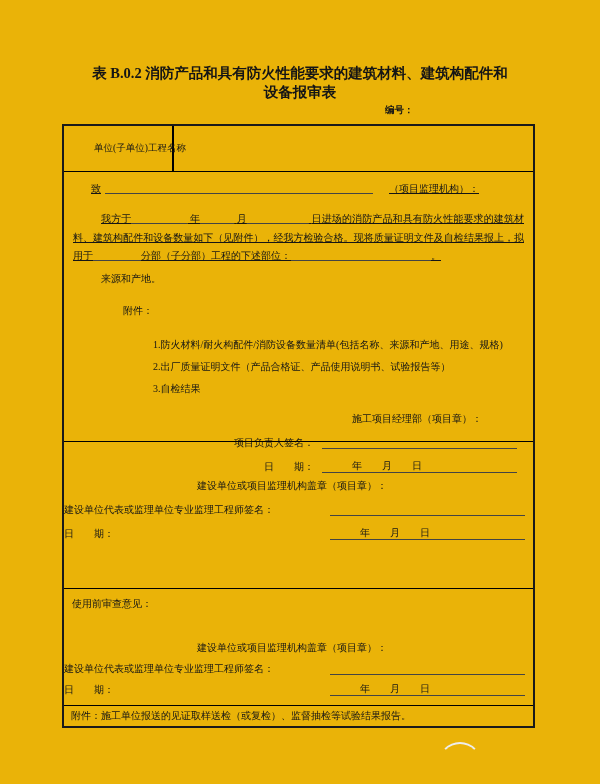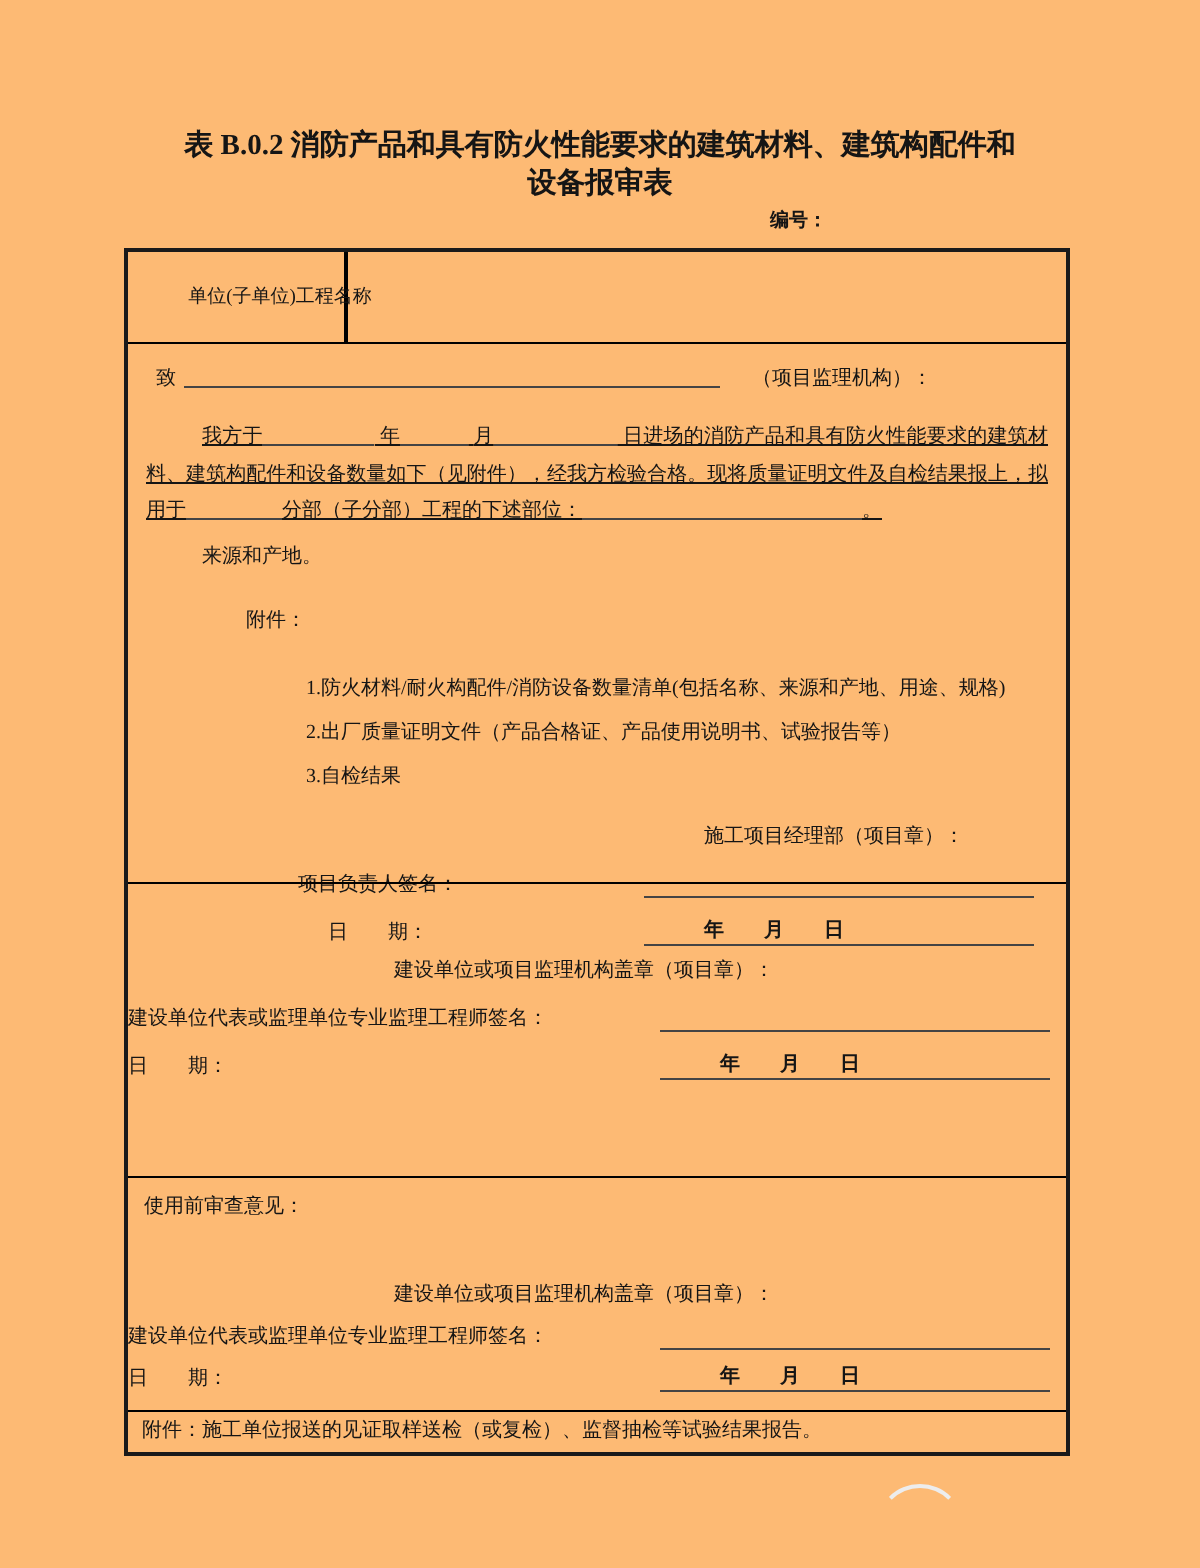--- a/index.html
+++ b/index.html
@@ -1,17 +1,17 @@
 <!DOCTYPE html>
 <html><head>
 <meta charset="utf-8">
 <style>
   html,body { margin:0; padding:0; background:#ffffff; }
   .page {
-    position:relative; width:600px; height:784px; background:#fdba74;
+    position:relative; width:600px; height:784px; background:#eab308;
     font-family:"Liberation Serif","DejaVu Serif",serif; color:#151515;
     overflow:hidden;
   }
   .title {
     position:absolute; top:64px; left:85px; right:85px;
     text-align:center; font-size:14.5px; font-weight:bold; line-height:19px;
   }
   .form-no {
     position:absolute; top:104px; left:385px;
     font-size:9.5px; font-weight:bold;
@@ -28,46 +28,46 @@
     display:flex; align-items:center; justify-content:center;
     text-align:right; white-space:nowrap; font-size:9.5px;padding-left:44px;
   }
   .row1-value { flex:1; }
   .row2 { height:270px; }
   .row3 { height:147px; }
   .row4 { height:117px; }
   .row5 { height:21px; line-height:20px; padding-left:7px; }
 
   .ul { display:inline-block; border-bottom:1px solid #444; height:11px; vertical-align:-2px; }
-  .to-line { margin:10px 14px 0 14px; }
+  .to-line { margin:10px 14px 0 27px;text-decoration:underline; }
   .to-ul { width:268px; margin-left:4px; margin-right:16px; }
   .para {
     margin:14px 9px 0 9px; text-indent:28px; text-align:justify;
     line-height:18.5px;
     text-decoration:underline;
   }
   .u1 { width:56px; } .u2 { width:34px; } .u3 { width:62px; }
   .u4 { width:48px; } .u5 { width:140px; }
   .review { margin:6px 0 0 37px; line-height:14px; }
   .atts { display:flex; margin:14px 0 0 28px; line-height:22px; align-items:flex-start; }
   .atts-label { flex:0 0 auto;padding-left:31px; }
   .atts-list { flex:1 1 auto;margin-top:34px; }
   .stamp { line-height:13px; }
   .stamp-r2 { margin:12px 0 0 288px; }
   .stamp-r3 { margin:37px 0 0 133px; }
   .stamp-r4 { margin:31px 0 0 133px; }
   .sig-line { display:flex; align-items:flex-end; margin-top:10px; line-height:13px; }
   .sig-line-tight { margin-top:7px; }
-  .sig-label { width:250px; text-align:center; }
+  .sig-label { width:250px; text-align:right; }
   .sig-label-wide { width:258px; text-align:left; }
   .sig-ul {
     width:195px; margin-left:8px; border-bottom:1px solid #444;
     height:14px; box-sizing:border-box;
   }
-  .date-val { padding-left:30px;font-weight:bold; }
+  .date-val { padding-left:30px; }
   .sec-label { margin:8px 0 0 8px; line-height:13px; }
   .watermark {
     position:absolute; left:438px; top:742px; width:40px; height:40px;
     border:2px solid transparent; border-top-color:#ededed; border-radius:50%;
   }
 </style>
 </head>
 <body>
 
 <div class="page">

